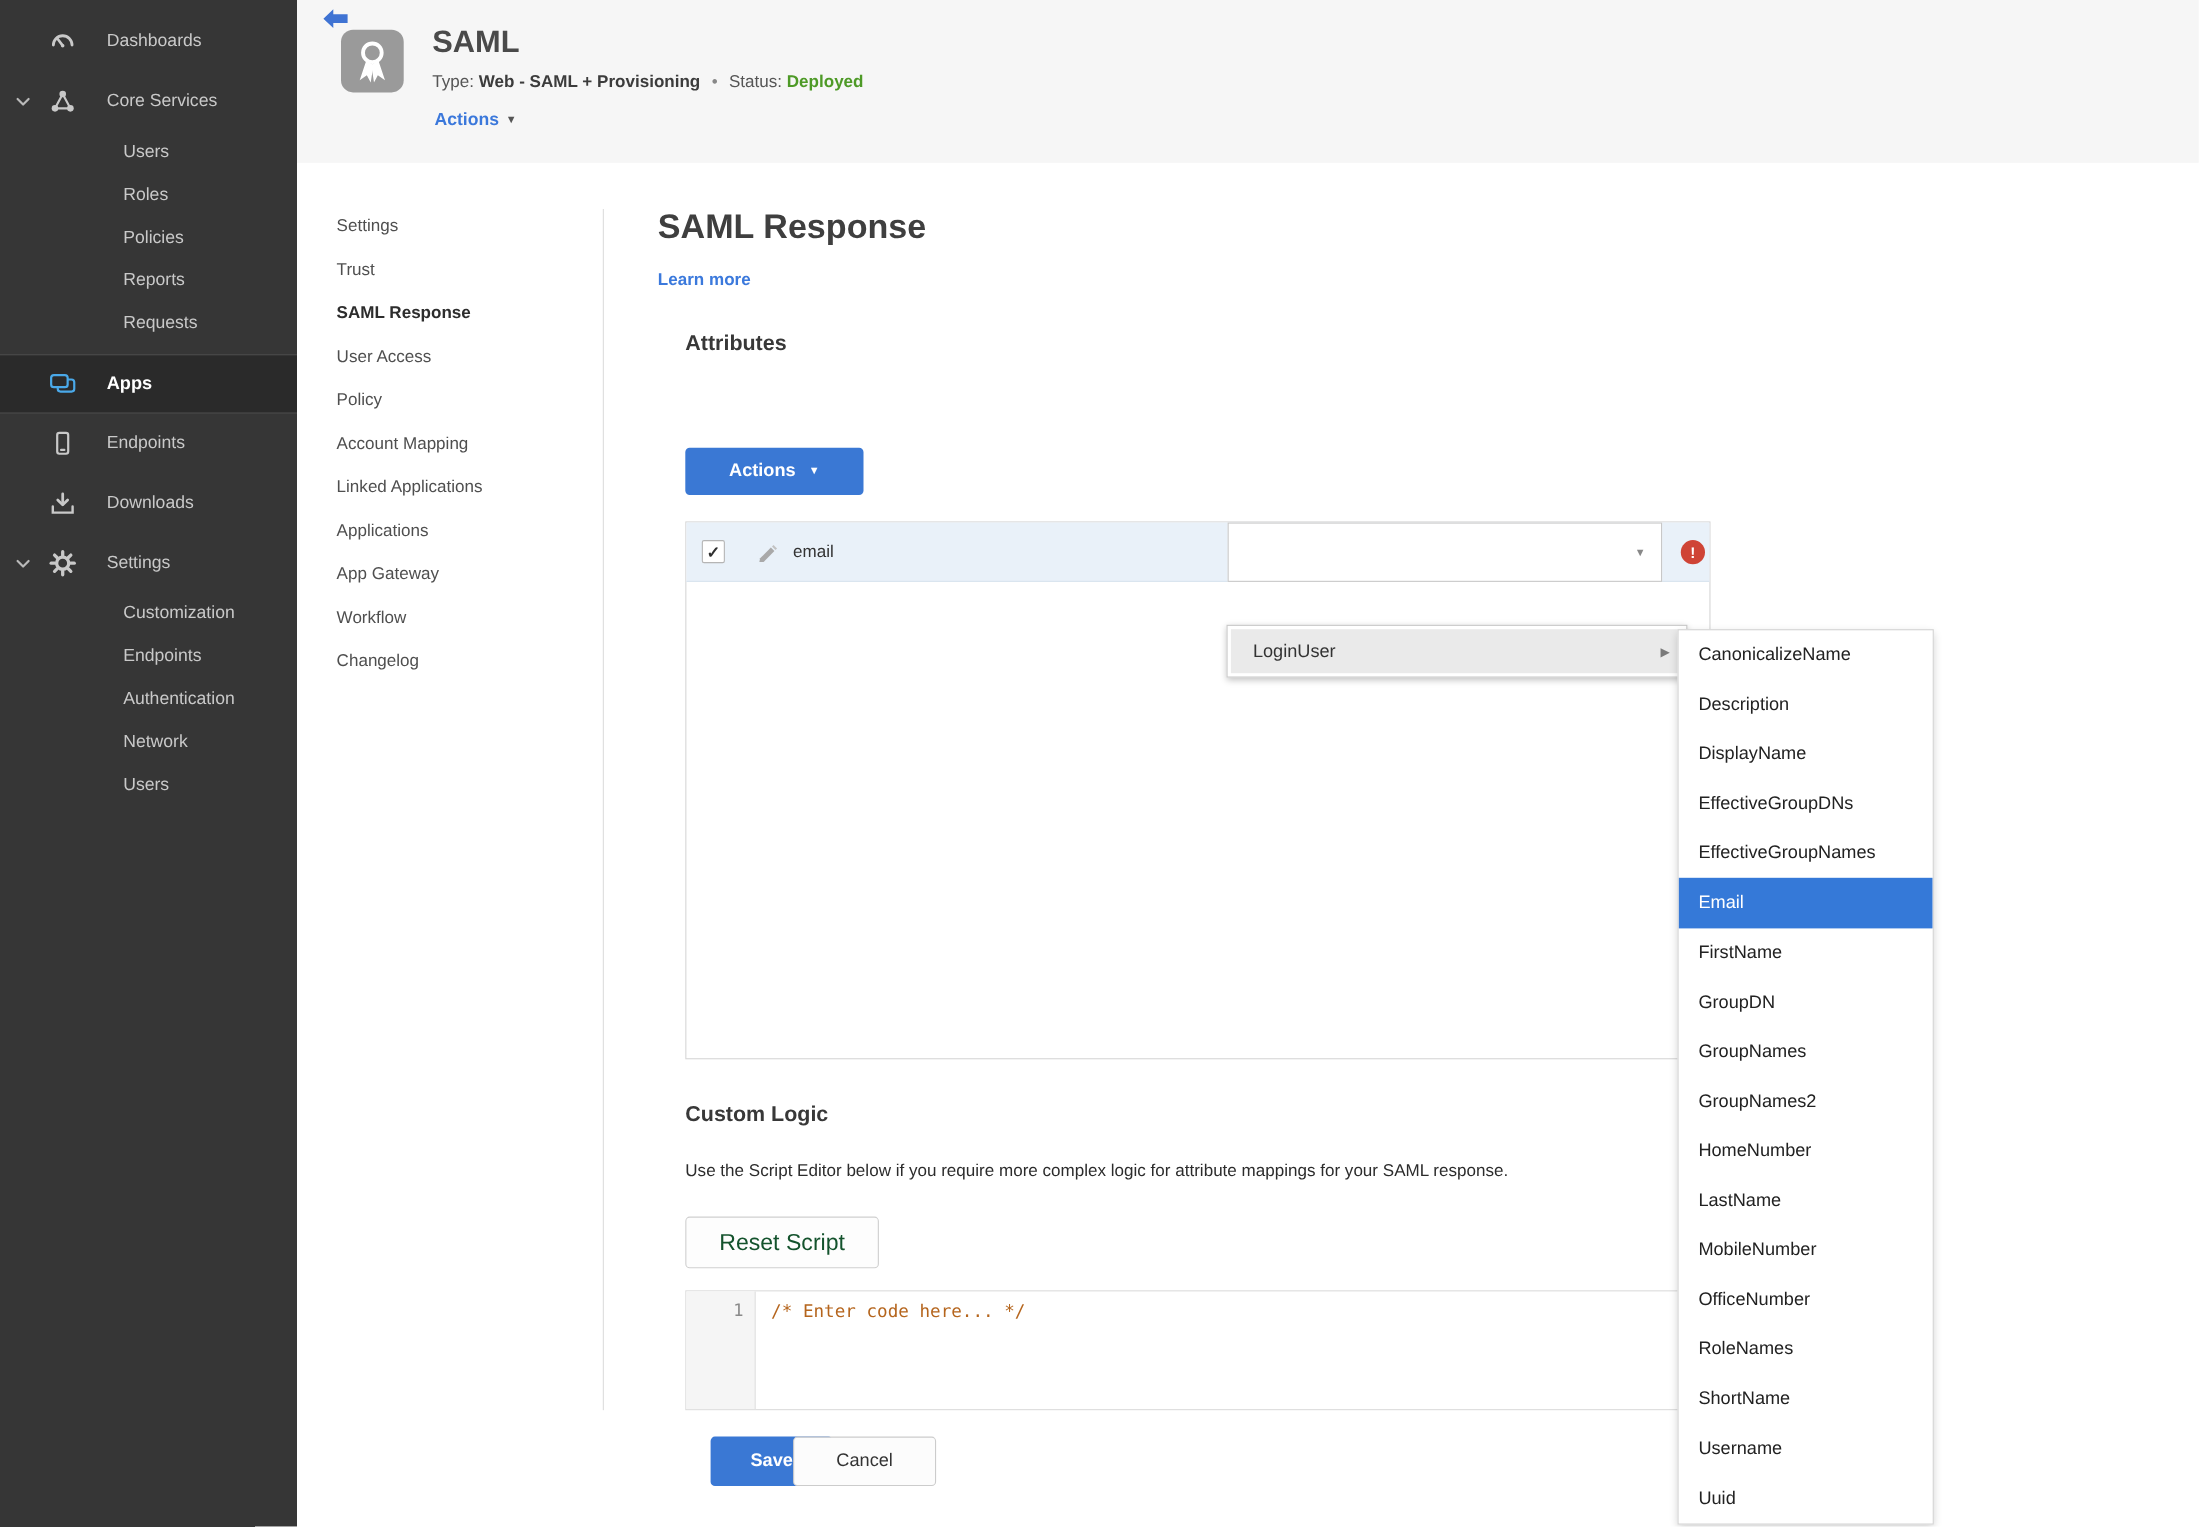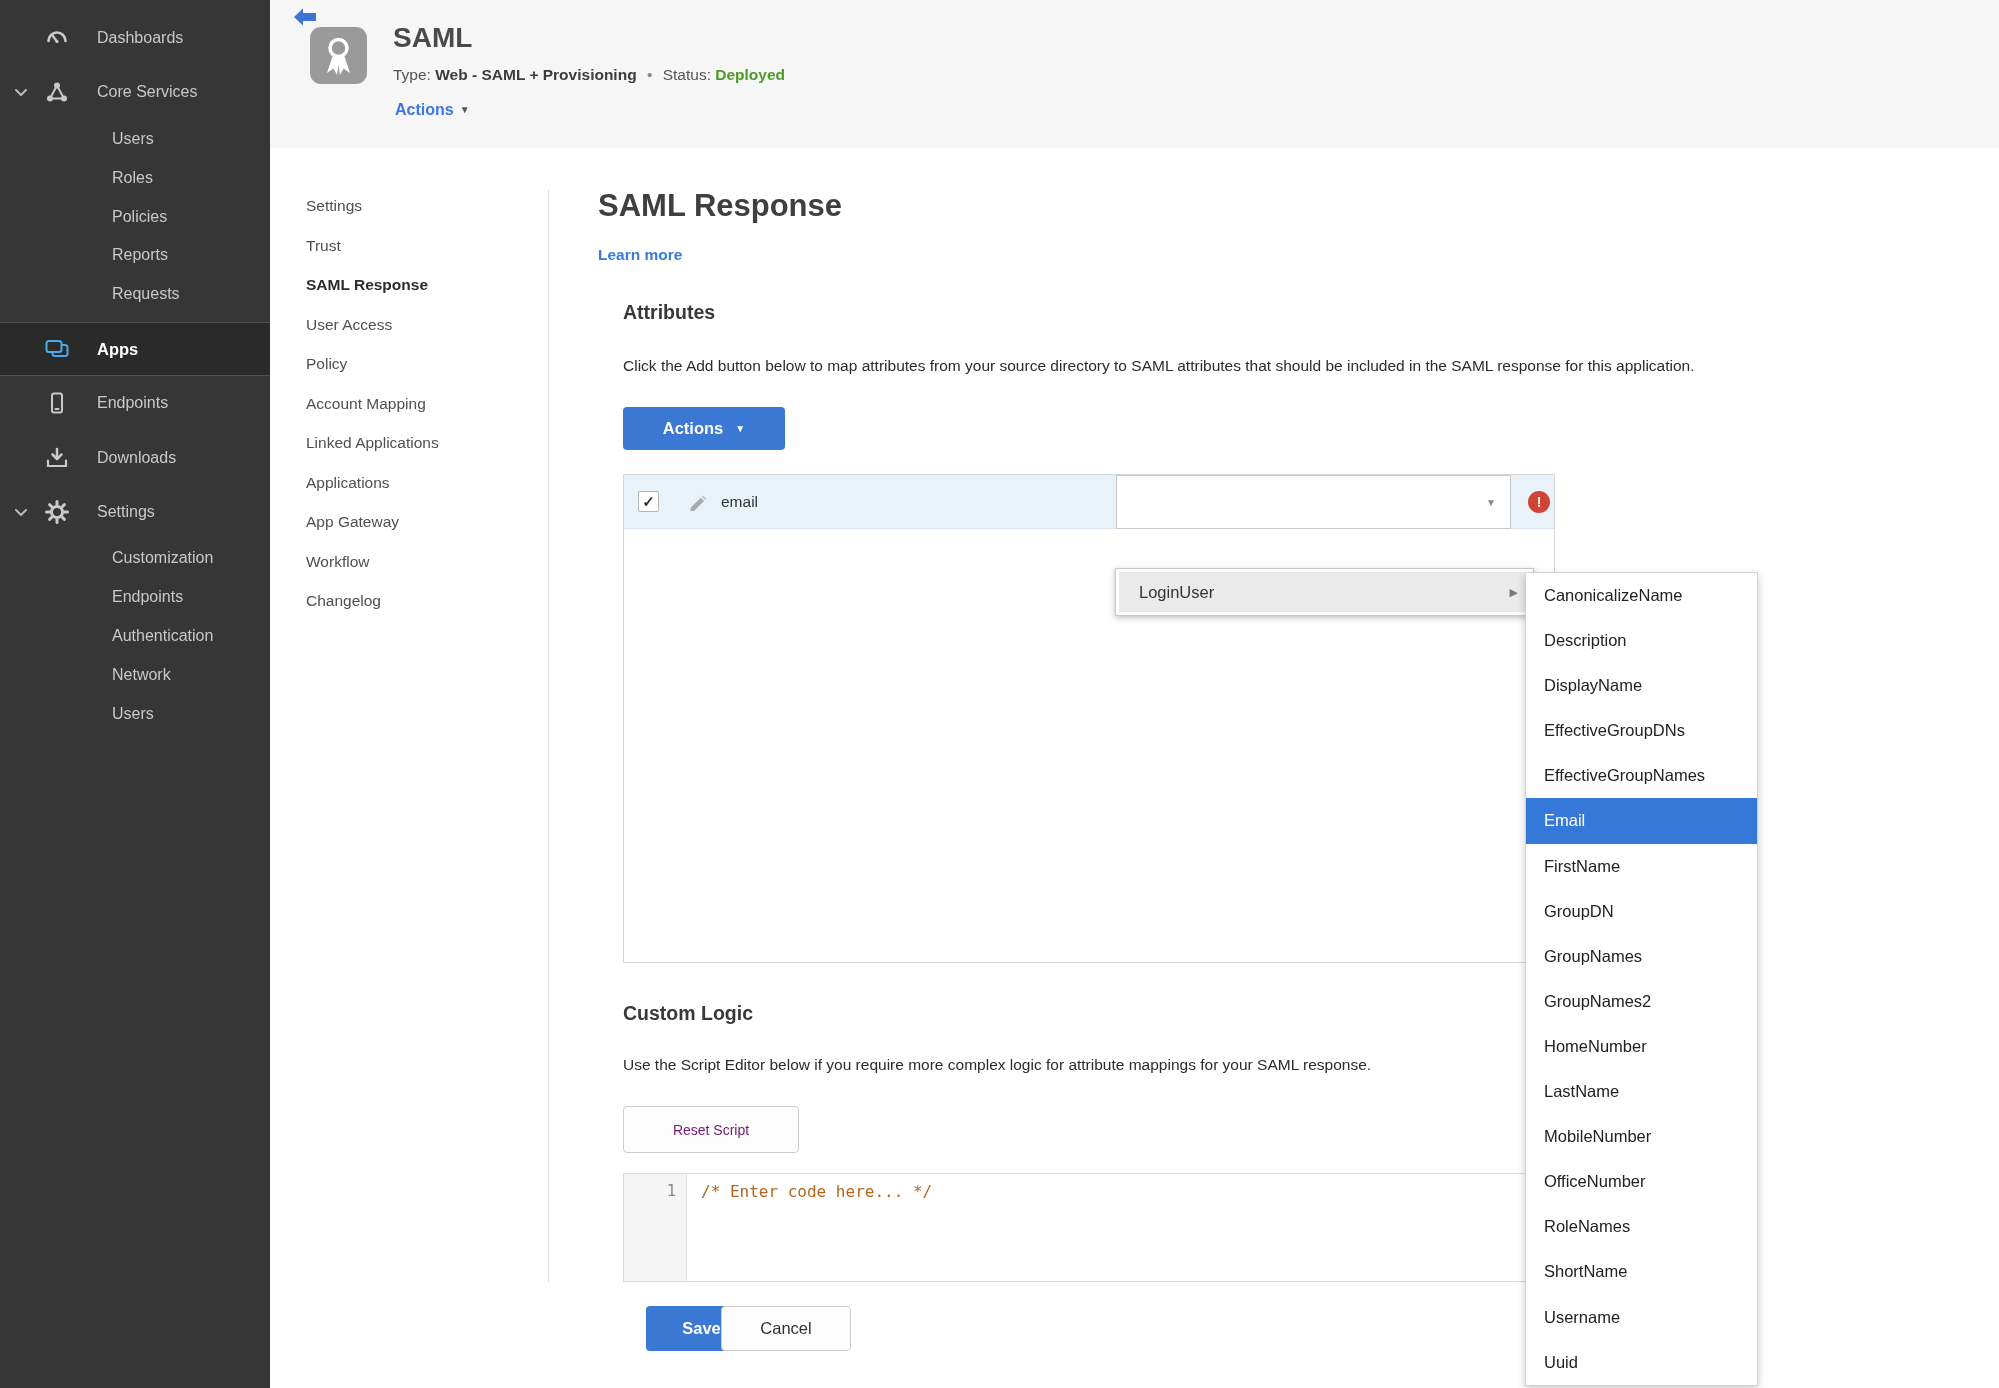--- a/index.html
+++ b/index.html
@@ -65,21 +65,21 @@
                 box-shadow:0 2px 6px rgba(0,0,0,0.25); z-index:10; }
   #value-menu .mitem { position:relative; height:40px; background:#eaeaea; display:flex; align-items:center; cursor:pointer; }
   #value-menu .mitem .t { margin-left:20px; font-size:16.5px; color:#333; }
   #value-menu .mitem .car { position:absolute; right:12px; font-size:11px; color:#7a7a7a; }
   #attr-submenu { position:absolute; left:1525px; top:572px; width:233px; height:814px; background:#fff; border:1px solid #d2d2d2;
                   box-shadow:0 3px 8px rgba(0,0,0,0.2); overflow:hidden; z-index:11; }
   .smitem { height:45.1px; line-height:45.1px; padding-left:18px; font-size:16.5px; color:#222; cursor:pointer; white-space:nowrap; }
   .smitem.selected { background:#3579d8; color:#fff; }
 
   
-  .ghost-btn { position:absolute; background:#fdfdfd; border:1px solid #cfcfcf; border-radius:4px; font-size:14px; color:#701a75;
+  .ghost-btn { position:absolute; background:#fdfdfd; border:1px solid #cfcfcf; border-radius:4px; font-size:21px; color:#14532d;
                display:flex; align-items:center; justify-content:center; cursor:pointer; font-family:"Liberation Sans",sans-serif; }
   #script-editor { position:absolute; left:623px; top:1173px; width:931px; height:109px; border:1px solid #dcdcdc; background:#fff; }
   #gutter { position:absolute; left:0; top:0; width:63px; height:107px; background:#f5f5f5; border-right:1px solid #e0e0e0;
             text-align:right; padding:8px 10px 0 0; font-family:"DejaVu Sans Mono",monospace; font-size:15.5px; color:#8a8a8a; }
   #code-area { position:absolute; left:63px; top:0; right:0; bottom:0; padding:8px 0 0 14px; font-family:"DejaVu Sans Mono",monospace;
                font-size:16px; color:#b5651d; cursor:text; white-space:pre; }
 
   #save-btn { position:absolute; left:598px; top:1306px; width:111px; height:45px; background:#3a78d4; border-radius:4px; color:#fff;
               font-size:16.5px; font-weight:bold; display:flex; align-items:center; justify-content:center; cursor:pointer;margin-left:48px; }
   #cancel-btn { position:absolute; left:721px; top:1306px; width:130px; height:45px; background:#fcfcfc; border:1px solid #cccccc;
@@ -228,21 +228,20 @@
     <div class="subnav-item">App Gateway</div>
     <div class="subnav-item">Workflow</div>
     <div class="subnav-item">Changelog</div>
   </nav>
   <div id="nav-divider"></div>
 
   <h2 id="main-title">SAML Response</h2>
   <div id="learn-more">Learn more</div>
 
   <div class="sect-h" style="left:623px; top:301px">Attributes</div>
-  <div class="sect-p" style="left:623px; top:357px">Click the Add button below to map attributes from your source directory to SAML attributes that should be included in the SAML response for this application.</div>
 
   <div id="actions-btn">
     <span>Actions</span>
       <span class="car">▼</span>
   </div>
 
   <div id="attr-table">
     <div id="attr-row">
       <div id="row-check">
         <span>✓</span>

